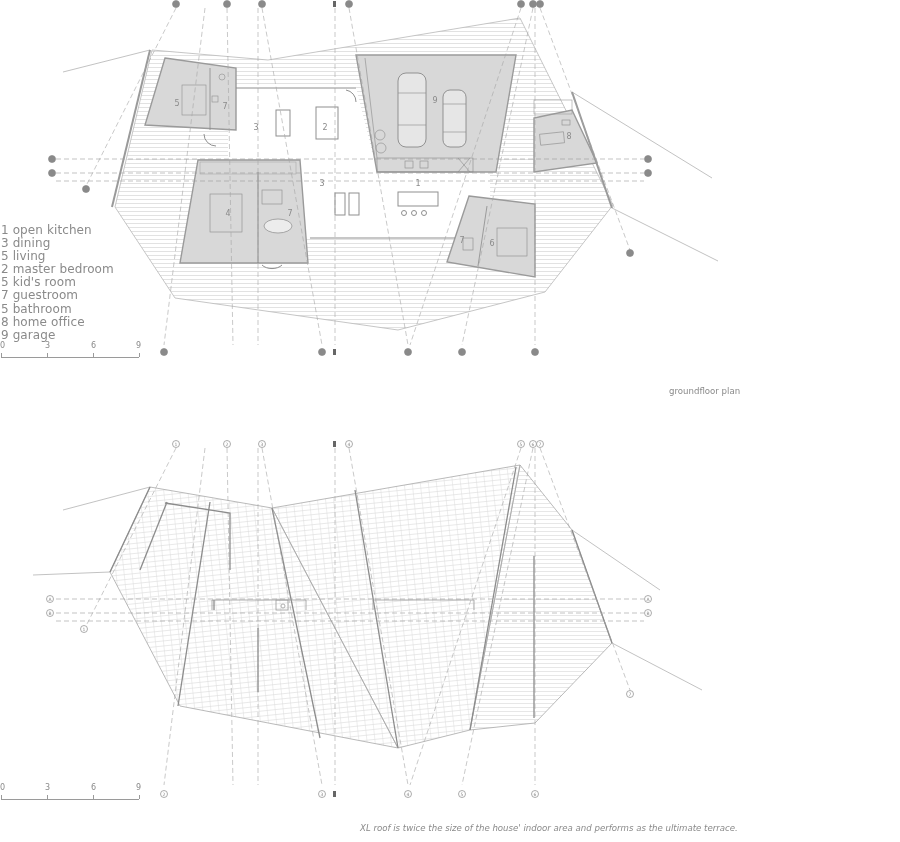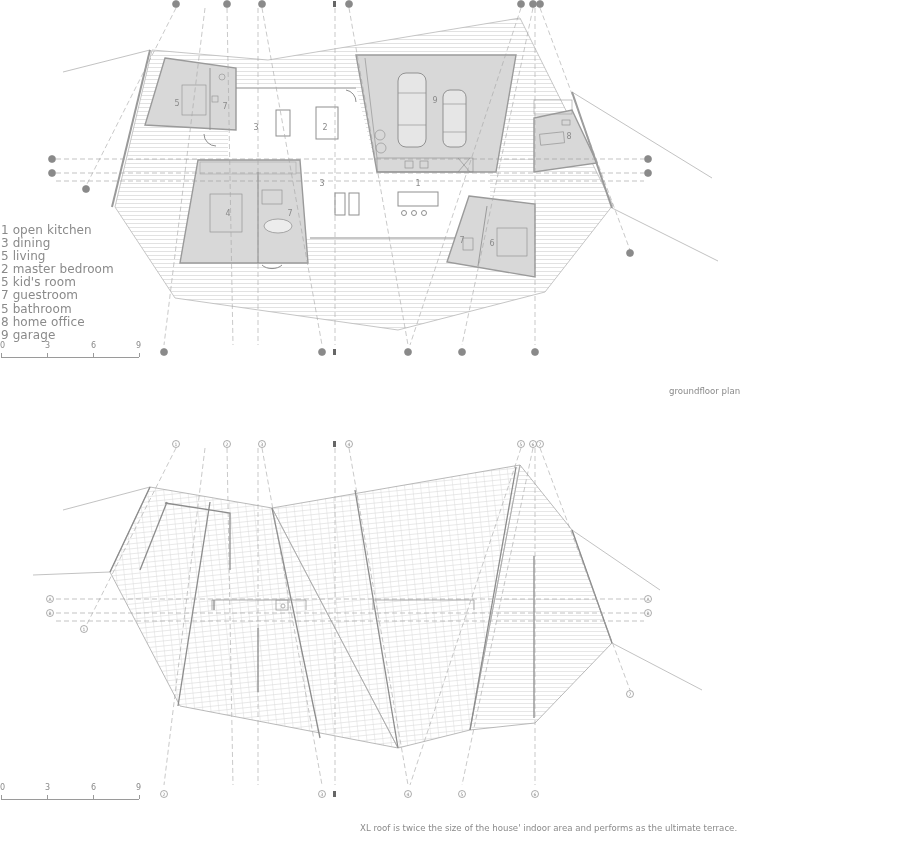--- a/index.html
+++ b/index.html
@@ -1,21 +1,21 @@
 <!DOCTYPE html>
 <html><head>
 <meta charset="utf-8">
 <style>
   html, body { margin:0; padding:0; background:#ffffff; }
   body { width:900px; height:842px; position:relative; overflow:hidden; font-family:"DejaVu Sans", sans-serif; }
   svg { position:absolute; left:0; top:0; }
   .legend { position:absolute; left:1px; top:224px; font-size:12px; color:#8a8a8a; line-height:13.1px; letter-spacing:0.1px; }
   .legend div { white-space:nowrap; }
   .caption1 { position:absolute; left:669px; top:347px; font-size:8.6px; color:#8a8a8a;margin-top:39px; }
-  .caption2 { position:absolute; left:360px; top:823px; font-size:8.6px; color:#8a8a8a; }
+  .caption2 { position:absolute; left:360px; top:823px; font-size:8.6px; color:#8a8a8a;font-style:italic; }
   .scale { position:absolute; font-size:8px; color:#8a8a8a; }
   .scale span { position:absolute; top:0; }
   .scale .bar { position:absolute; top:12px; left:1px; width:138px; height:4px; border-bottom:1px solid #9a9a9a; }
   .scale .tick { position:absolute; top:12px; width:0; height:4px; border-left:1px solid #9a9a9a; }
   .lbl { font-family:"DejaVu Sans", sans-serif; fill:#8a8a8a; }
 </style>
 </head>
 <body>
 
 <svg width="900" height="842" viewBox="0 0 900 842">

